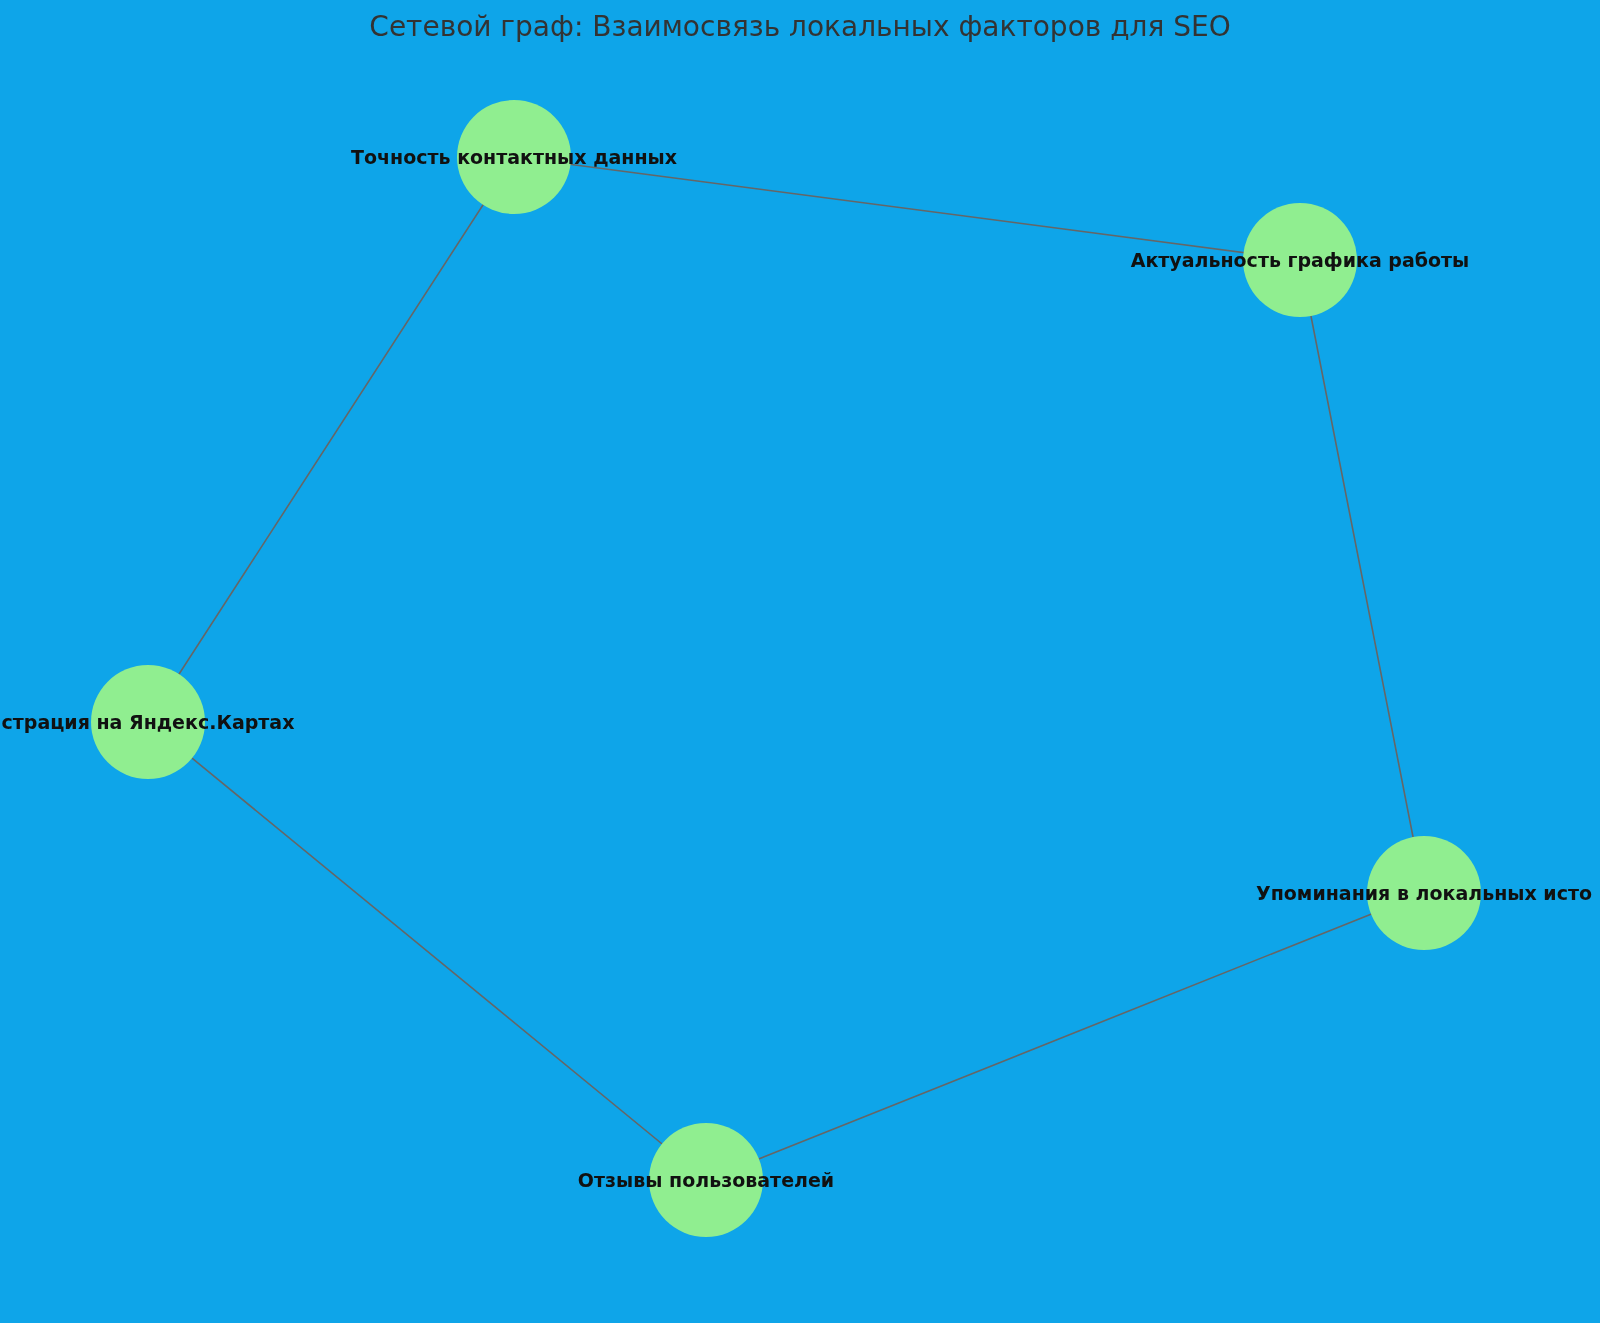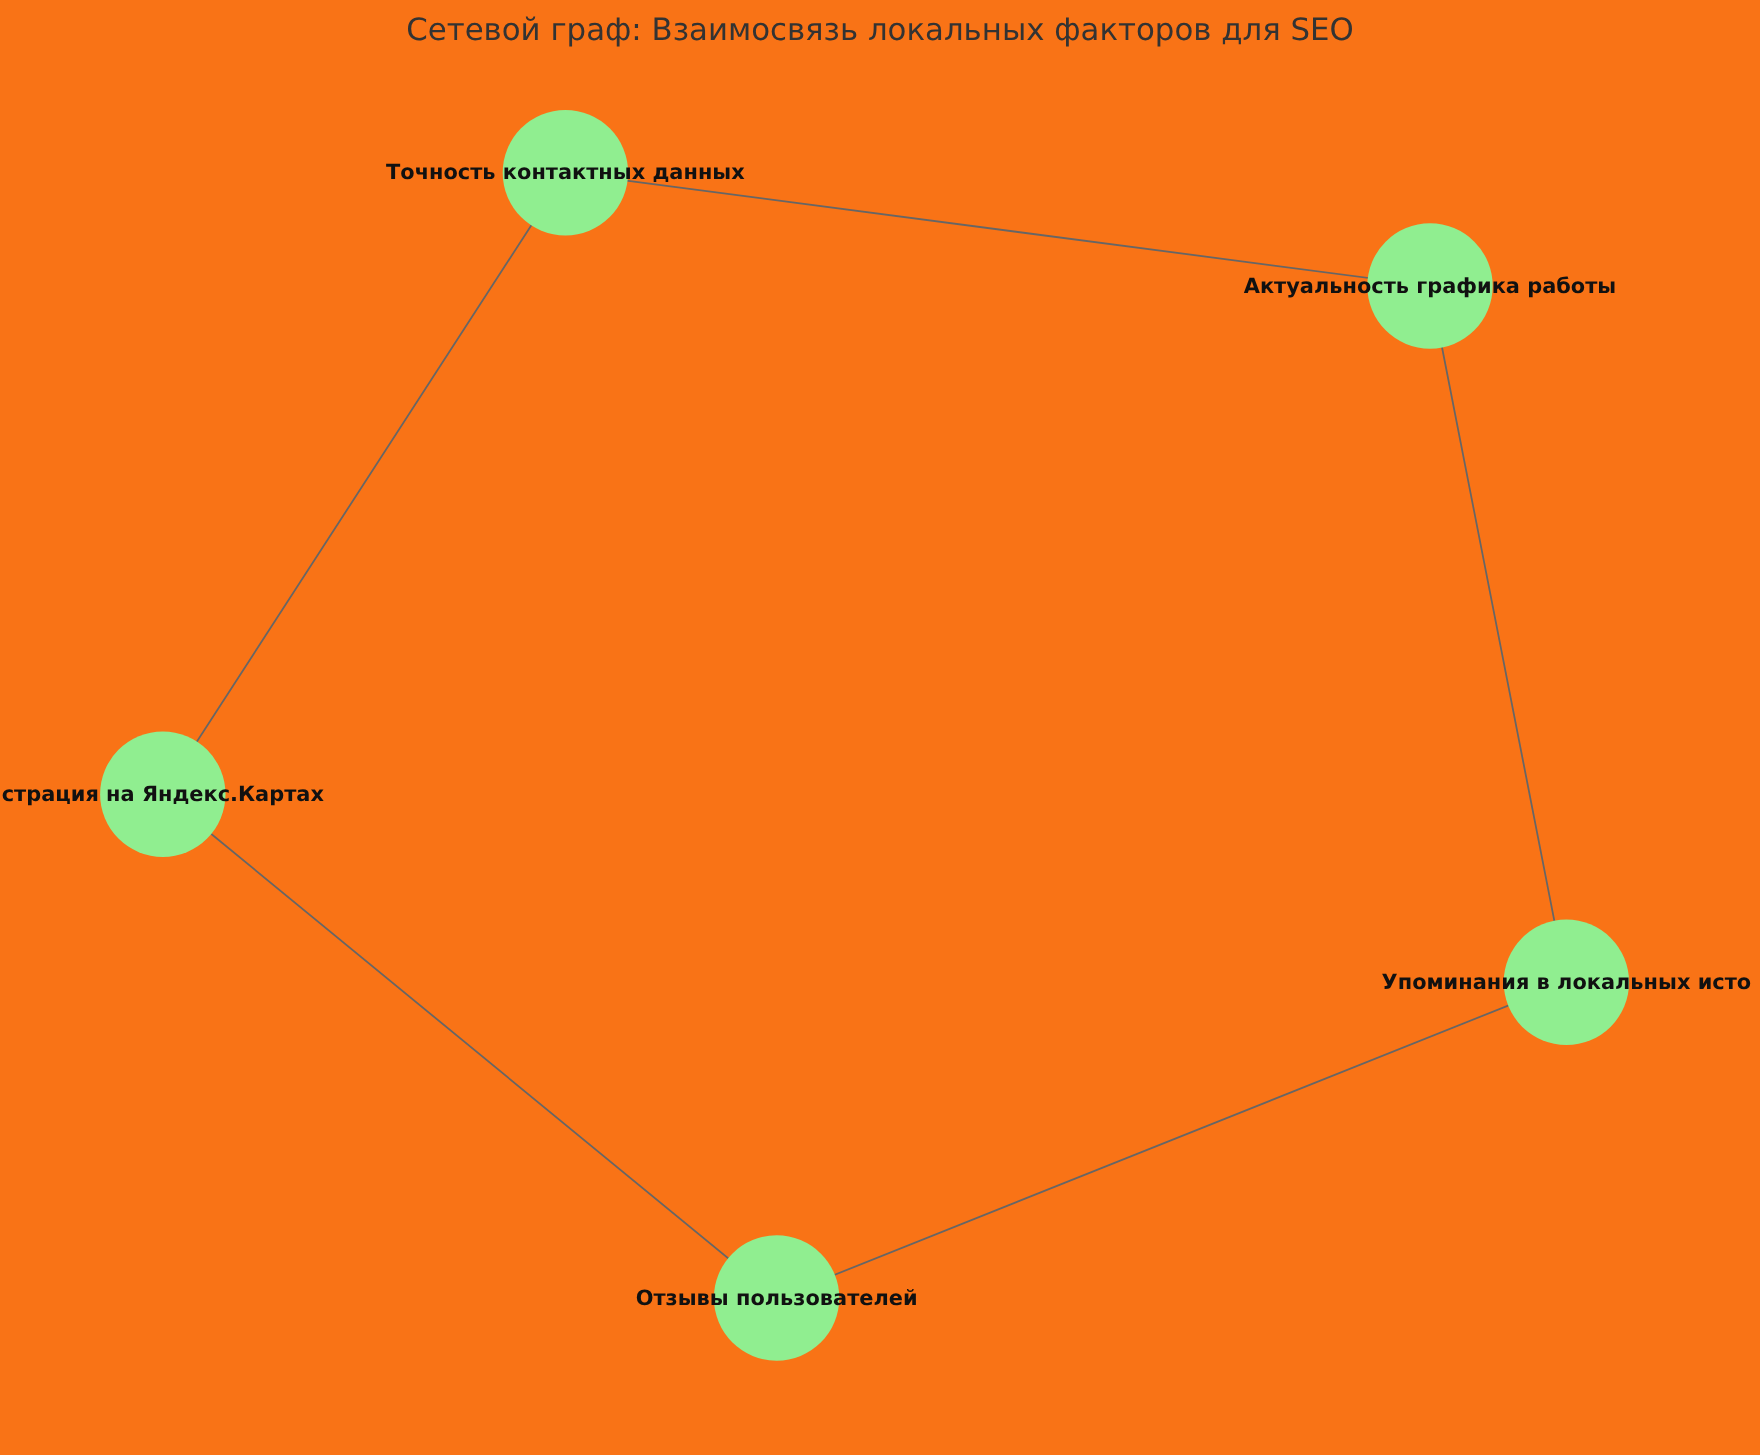--- a/index.html
+++ b/index.html
@@ -14,21 +14,21 @@
     overflow: hidden;
     font-family: "DejaVu Sans", "Liberation Sans", sans-serif;
     position: relative;
   }
   #figure {
     position: absolute;
     left: 0;
     top: 0;
     width: 1600px;
     height: 1323px;
-    background: #f97316;
+    background: #0ea5e9;
   }
   #chart-title {
     position: absolute;
     left: 0;
     top: 10px;
     width: 1600px;
     text-align: center;
     font-family: "DejaVu Sans", "Liberation Sans", sans-serif;
     font-size: 28px;
     font-weight: 400;

